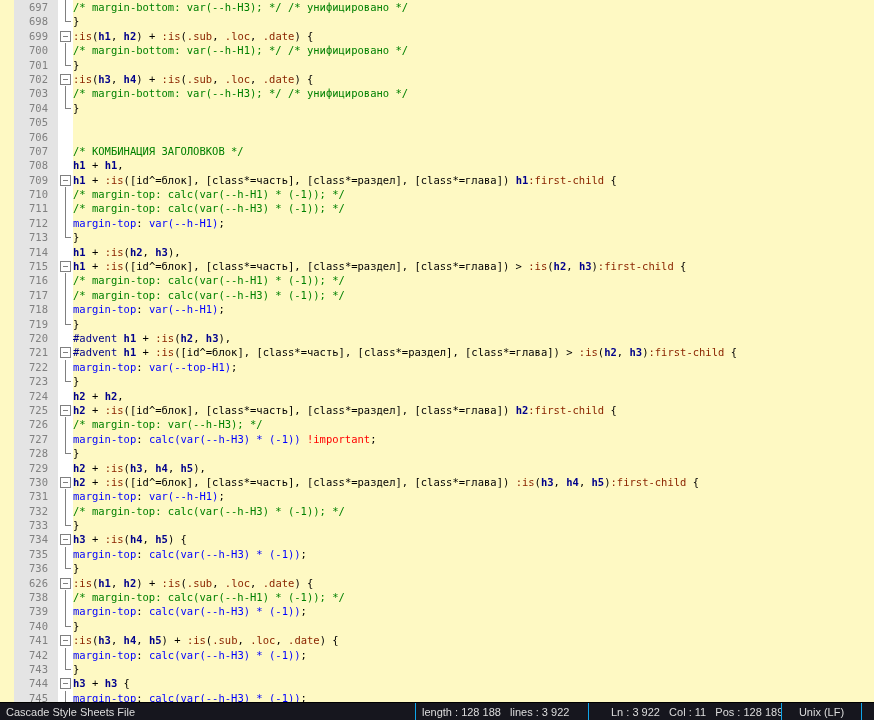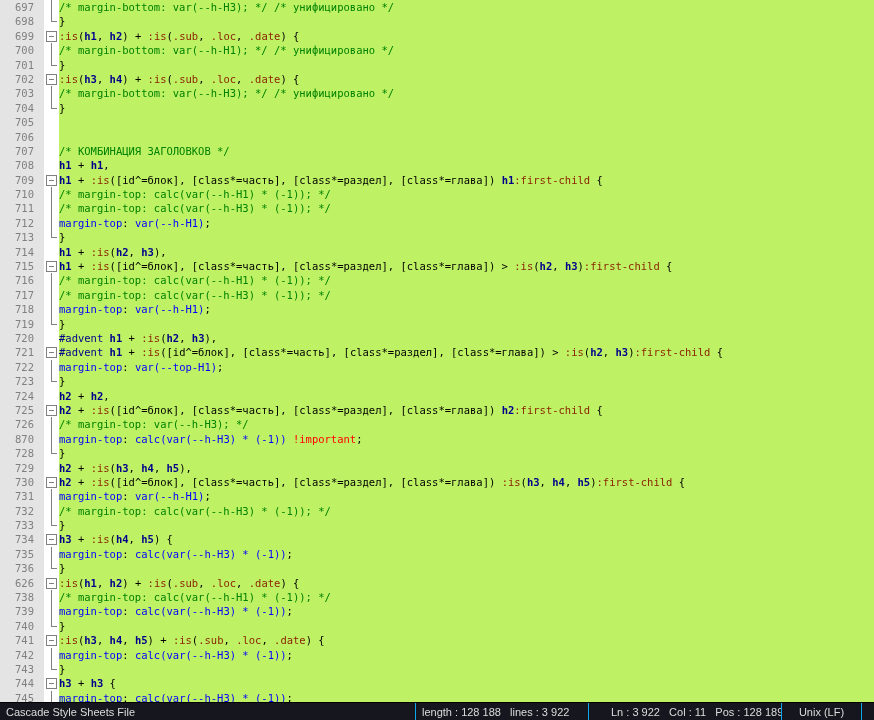--- a/index.html
+++ b/index.html
@@ -1,18 +1,18 @@
 <!DOCTYPE html>
 <html style="--c-default: #000000; --c-comment: #008000; --c-tag: #00008B; --c-id: #00008B; --c-pseudo: #8B2500; --c-class: #8B2500; --c-attr: #000000; --c-property: #0000FF; --c-value: #0000FF; --c-important: #FF0000; --c-gutter_bg: #E4E4E4; --c-gutter_fg: #808080; --c-statusbar_bg: #16161E; --c-statusbar_fg: #DCDCDC;"><head>
 <meta charset="utf-8">
 <style>
   html,body{margin:0;padding:0;background:#fff;}
   .screen{position:relative;width:874px;height:720px;overflow:hidden;background:#fff;
           font-family:"DejaVu Sans Mono","Liberation Mono",monospace;font-size:10.5px;}
-  .editor{position:absolute;left:0;top:0;right:0;bottom:17px;overflow:hidden;background:#bef264;}
+  .editor{position:absolute;left:0;top:0;right:0;bottom:17px;overflow:hidden;background:#fef9c3;padding-left:14px;}
   .row{display:flex;height:14.4px;line-height:14.4px;}
   .ln{flex:none;width:44px;background:var(--c-gutter_bg);color:var(--c-gutter_fg);
       text-align:right;padding-right:10px;box-sizing:border-box;}
   .fold{flex:none;width:15px;position:relative;background:#fff;}
   .f-cont::before{content:"";position:absolute;left:7px;top:0;height:100%;width:1px;background:#808080;}
   .f-end::before{content:"";position:absolute;left:7px;top:0;height:8px;width:1px;background:#808080;}
   .f-end::after{content:"";position:absolute;left:7px;top:7px;width:6px;height:1px;background:#808080;}
   .f-box::before{content:"";position:absolute;left:2px;top:2px;width:11px;height:11px;
                  border:1px solid #808080;background:#fff;box-sizing:border-box;}
   .f-box::after{content:"";position:absolute;left:5px;top:7px;width:5px;height:1px;background:#808080;}
@@ -188,21 +188,21 @@
           <div class="ln">725</div>
           <div class="fold f-box"></div>
           <div class="code"><span class="t-tag">h2</span><span class="t-def"> + </span><span class="t-psc">:is</span><span class="t-def">(</span><span class="t-att">[id^=блок]</span><span class="t-def">, </span><span class="t-att">[class*=часть]</span><span class="t-def">, </span><span class="t-att">[class*=раздел]</span><span class="t-def">, </span><span class="t-att">[class*=глава]</span><span class="t-def">) </span><span class="t-tag">h2</span><span class="t-psc">:first-child</span><span class="t-def"> {</span></div>
         </div>
         <div class="row">
           <div class="ln">726</div>
           <div class="fold f-cont"></div>
           <div class="code"><span class="t-com">/* margin-top: var(--h-H3); */</span></div>
         </div>
         <div class="row">
-          <div class="ln">870</div>
+          <div class="ln">727</div>
           <div class="fold f-cont"></div>
           <div class="code"><span class="t-prp">margin-top</span><span class="t-def">: </span><span class="t-val">calc(var(--h-H3) * (-1))</span><span class="t-def"> </span><span class="t-imp">!important</span><span class="t-def">;</span></div>
         </div>
         <div class="row">
           <div class="ln">728</div>
           <div class="fold f-end"></div>
           <div class="code"><span class="t-def">}</span></div>
         </div>
         <div class="row">
           <div class="ln">729</div>

